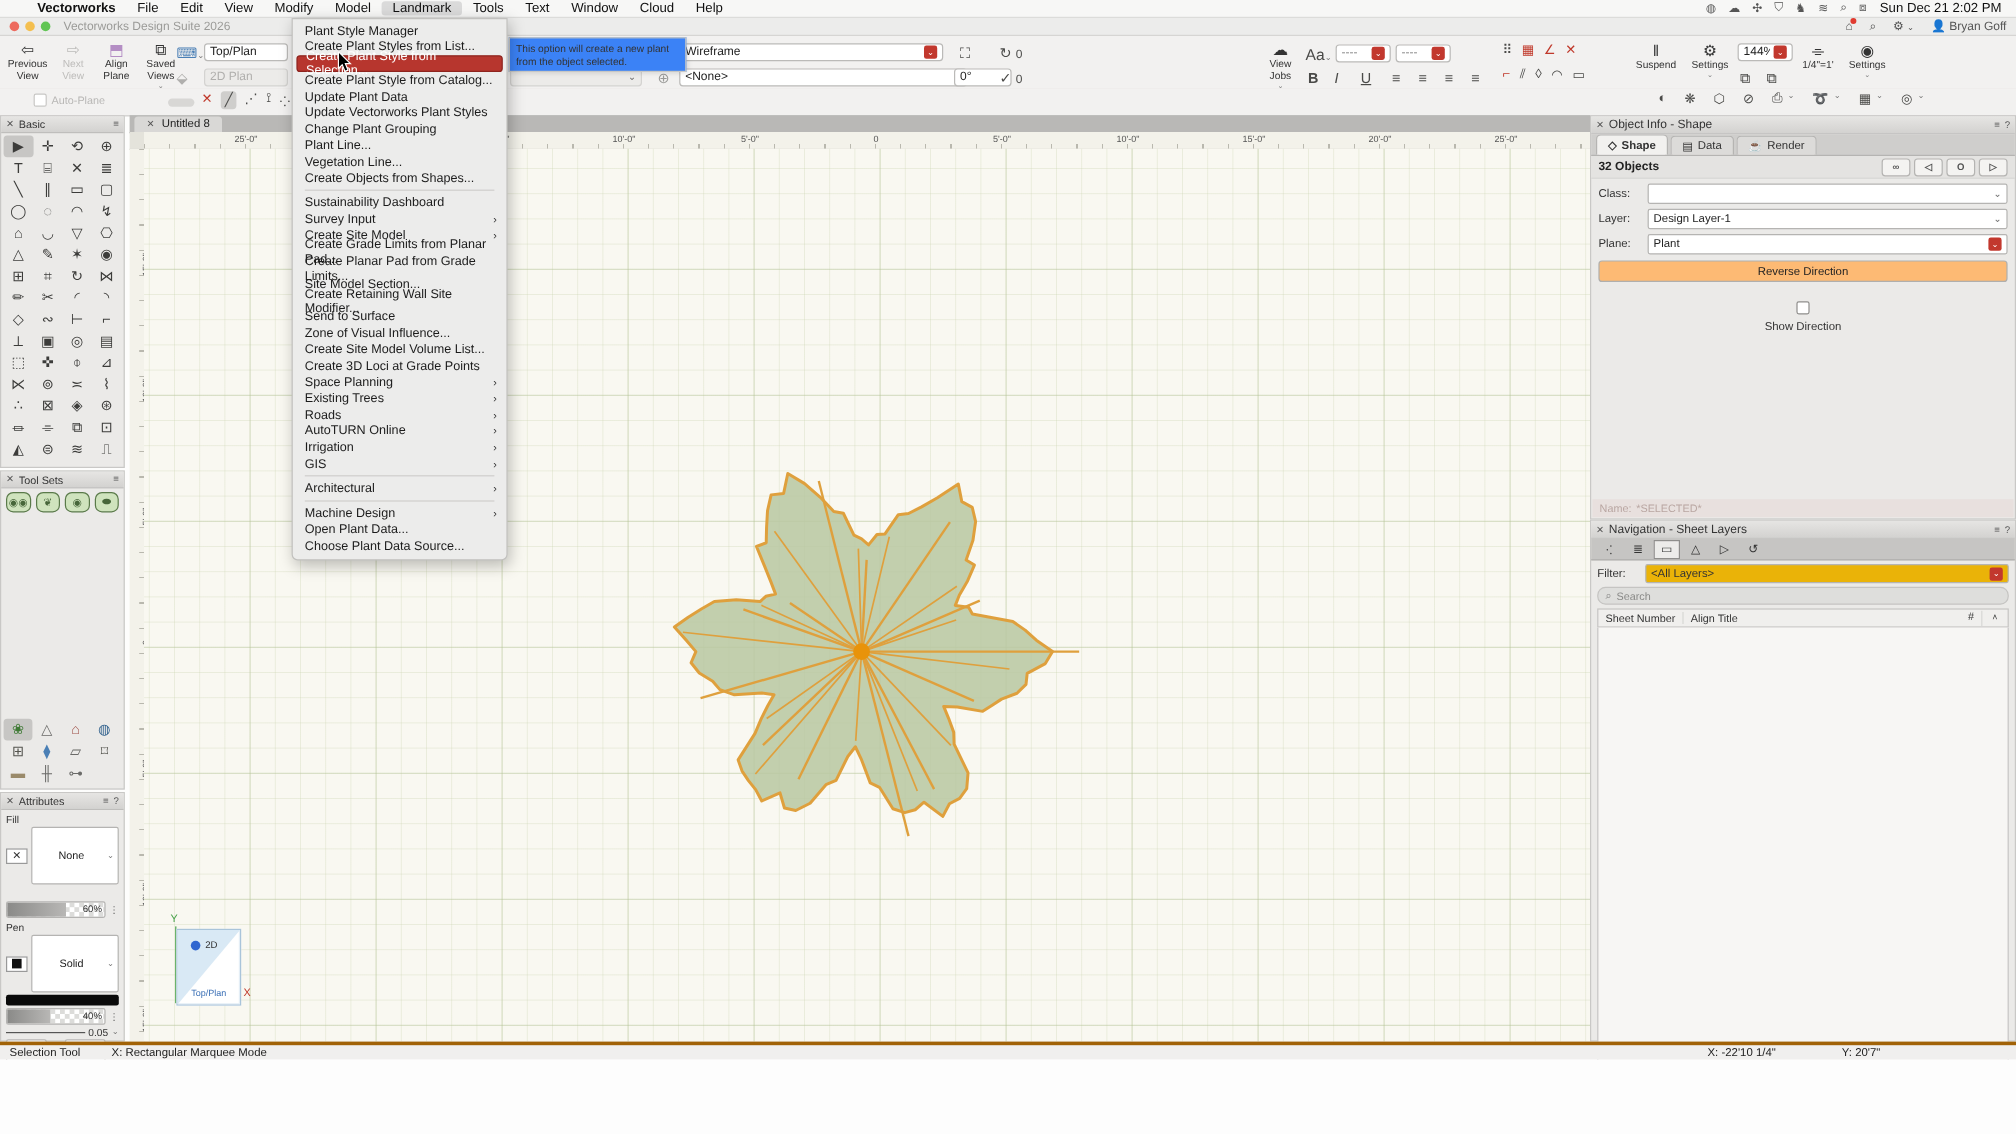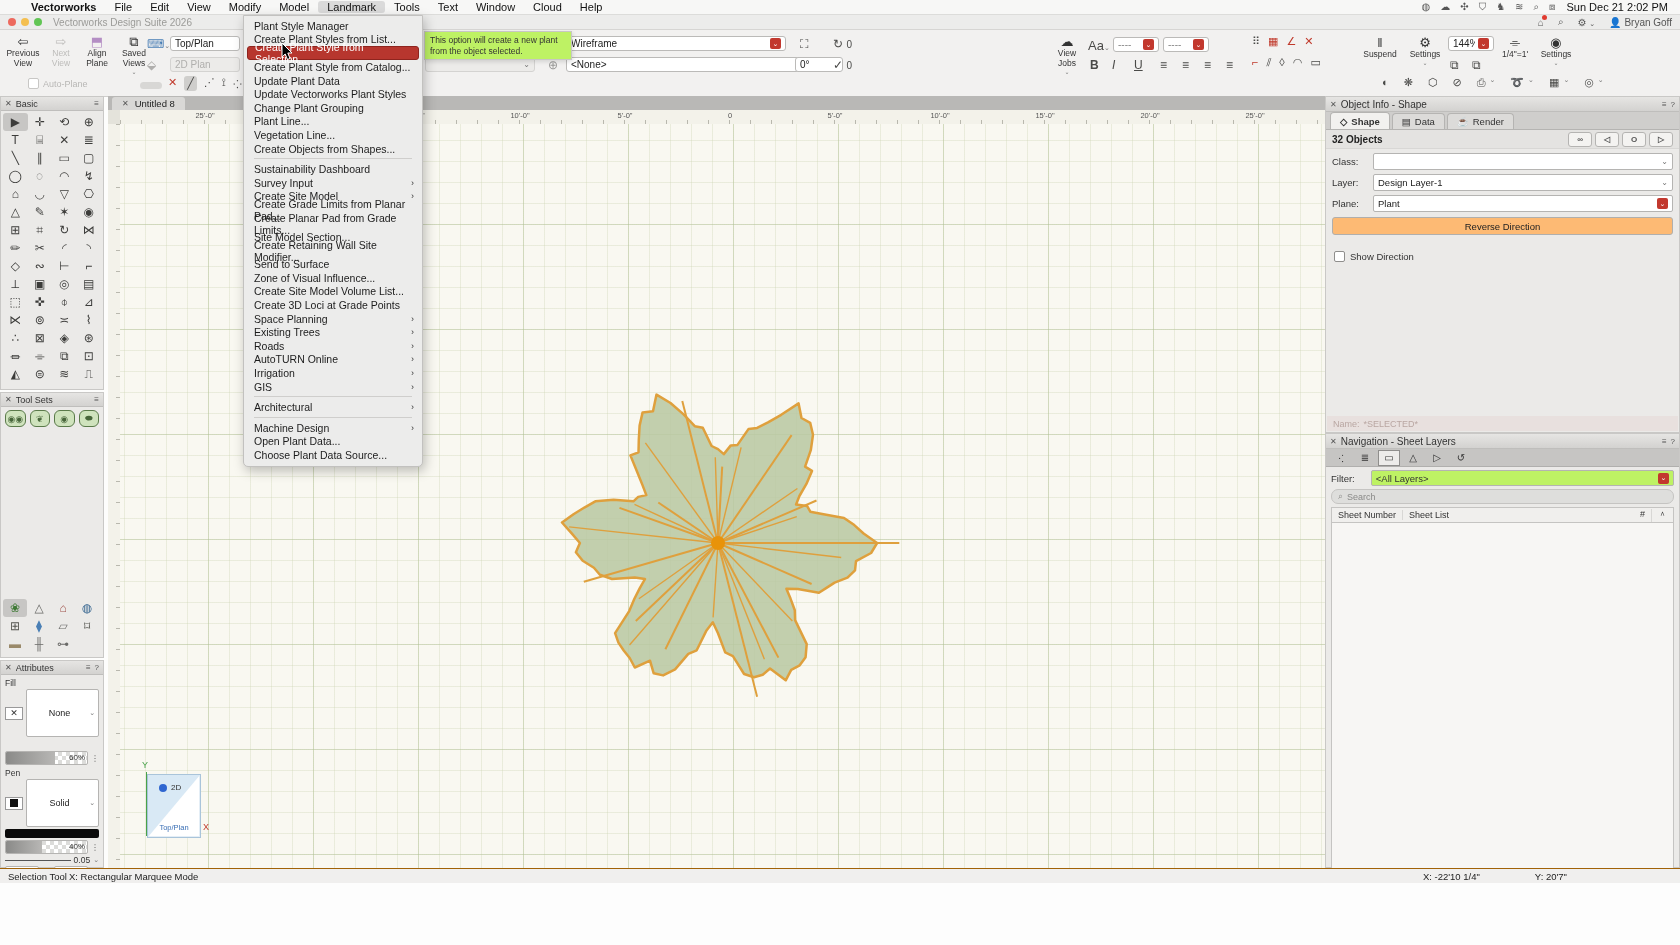--- a/index.html
+++ b/index.html
@@ -102,56 +102,56 @@
   .thinline{flex:1;height:1px;background:#555;}
   
   #landmark-menu{left:243px;top:15px;width:178px;background:#ececeb;border:1px solid #c2c1bf;border-radius:0 0 5px 5px;
                  box-shadow:2px 4px 12px rgba(0,0,0,.25);padding:3px 0 4px;z-index:60;}
   .menu-item{height:13.6px;display:flex;align-items:center;font-size:10.5px;color:#1c1c1c;padding:0 8px 0 10px;position:relative;}
   .menu-item .sub{margin-left:auto;font-size:9px;color:#333;}
   .menu-item.hl{background:#b7362e;border:1px solid #8e241e;border-radius:3px;margin:0 3px;color:#fff;height:12px;padding-left:7px;}
   .menu-sep{height:1px;background:#cfcecc;margin:3px 10px;}
   #menu-cursor{left:281px;top:43px;z-index:70;}
   
-  #tooltip{left:424px;top:31px;width:148px;background:#bef264;border:1px solid #c8c7c4;font-size:8.5px;color:#333;
+  #tooltip{left:424px;top:31px;width:148px;background:#3b82f6;border:1px solid #c8c7c4;font-size:8.5px;color:#333;
            padding:3px 5px;box-sizing:border-box;z-index:55;line-height:1.25;box-shadow:1px 2px 4px rgba(0,0,0,.12);}
   
   #oi-panel{left:1325px;top:96px;width:355px;height:337px;background:#ebeae8;border:1px solid #c9c8c6;box-sizing:border-box;}
   #oi-panel .ptitle,#nav-panel .ptitle{height:14px;font-size:10px;}
   #oi-tabs{display:flex;align-items:flex-end;height:17px;background:#cfcecc;padding-left:4px;gap:2px;border-bottom:1px solid #b5b4b2;}
   .oi-tab{display:flex;align-items:center;gap:4px;font-size:9.5px;color:#333;background:#dcdbd9;border:1px solid #b5b4b2;border-bottom:none;
           border-radius:4px 4px 0 0;height:15px;padding:0 9px;}
   .oi-tab.active{background:#f2f1ef;font-weight:bold;height:16px;}
   #oi-objrow{display:flex;align-items:center;height:18px;padding:0 6px;border-bottom:1px solid #d8d7d5;font-size:10px;font-weight:bold;color:#222;background:#e4e3e1;}
   #oi-objrow .tools{margin-left:auto;display:flex;gap:3px;}
   .mini-btn{width:22px;height:13px;border:1px solid #b5b4b2;border-radius:3px;background:#f4f3f1;display:flex;align-items:center;justify-content:center;font-size:8px;color:#555;}
   .oi-field{display:flex;align-items:center;margin:4px 6px;gap:5px;}
   .oi-field .fl{width:36px;text-align:left;font-size:9.5px;color:#333;}
   .oi-field .cbx{flex:1;height:15px;background:#fff;border:1px solid #b5b4b2;border-radius:2px;display:flex;align-items:center;font-size:9.5px;padding:0 4px;}
   .oi-field .cbx .lbl{flex:1;}
   .oi-field .cbx .chev{font-size:8px;color:#777;}
   #oi-reverse{margin:5px 6px;height:16px;border:1px solid #b0afad;border-radius:3px;background:#fdba74;display:flex;align-items:center;justify-content:center;font-size:9.5px;color:#222;}
-  #oi-showdir{display:flex;align-items:center;gap:5px;margin:16px 8px;font-size:9.5px;color:#333;}
+  #oi-showdir{display:flex;align-items:center;gap:5px;margin:16px 8px;font-size:9.5px;color:#333;flex-direction:column;}
   .checkbox{width:9px;height:9px;border:1px solid #8f8e8c;background:#fff;border-radius:2px;}
   #oi-name{position:absolute;left:1px;right:1px;bottom:1px;height:15px;background:#e8e0de;display:flex;align-items:center;font-size:9px;color:#b9a6a2;padding:0 6px;gap:4px;}
   #nav-panel{left:1325px;top:433px;width:355px;height:435px;background:#ebeae8;border:1px solid #c9c8c6;box-sizing:border-box;}
   #nav-icons{display:flex;align-items:center;height:17px;background:#c6c5c3;padding:0 4px;gap:2px;border-bottom:1px solid #b0afad;}
   .nav-ic{width:20px;height:14px;display:flex;align-items:center;justify-content:center;font-size:10px;color:#333;border:1px solid transparent;}
   .nav-ic.active{background:#edecea;border-color:#8f8e8c;}
   #nav-filter{display:flex;align-items:center;margin:3px 5px;gap:16px;font-size:9.5px;color:#333;}
-  #nav-filter .cbx{flex:1;height:14px;background:#bef264;border:1px solid #b5b4b2;border-radius:2px;display:flex;align-items:center;font-size:9.5px;padding:0 4px;}
+  #nav-filter .cbx{flex:1;height:14px;background:#eab308;border:1px solid #b5b4b2;border-radius:2px;display:flex;align-items:center;font-size:9.5px;padding:0 4px;}
   #nav-filter .cbx .lbl{flex:1;}
   #nav-search{margin:2px 5px;height:13px;background:#dededc;border:1px solid #c5c4c2;border-radius:7px;display:flex;align-items:center;font-size:9px;color:#8a8a88;padding:0 6px;gap:4px;}
   #nav-headers{display:flex;align-items:center;height:14px;margin:3px 5px 0;border:1px solid #c5c4c2;background:#f0efed;font-size:9px;color:#333;}
   #nav-headers .col{padding:0 6px;border-right:1px solid #d8d7d5;}
   #nav-headers .right{margin-left:auto;display:flex;}
   #nav-list{margin:0 5px;height:370px;background:#f7f6f4;border:1px solid #c5c4c2;border-top:none;}
   
-  #statusbar{left:0;top:868px;width:1680px;height:15px;background:#f0efee;border-top:1px solid #a16207;
-             display:flex;align-items:center;font-size:9.5px;color:#222;padding:0 8px;box-sizing:border-box;gap:2px;}
+  #statusbar{left:0;top:868px;width:1680px;height:15px;background:#f0efee;border-top:3px solid #a16207;
+             display:flex;align-items:center;font-size:9.5px;color:#222;padding:0 8px;box-sizing:border-box;gap:26px;}
   #statusbar .coords{margin-left:auto;display:flex;gap:55px;padding-right:105px;color:#222;}
   #below{left:0;top:883px;width:1680px;height:62px;background:#fdfdfd;}
 </style>
 </head>
 <body>
 
 <div id="app">
 
   <div id="macbar" class="abs">
     <span class="mitem apple"></span>
@@ -767,21 +767,21 @@
         <span class="lbl">&lt;All Layers&gt;</span>
         <span class="rbadge">⌄</span>
         </span>
     </div>
     <div id="nav-search">
       <span>⌕</span>
       <span>Search</span>
     </div>
     <div id="nav-headers">
       <span class="col">Sheet Number</span>
-      <span class="col" style="border-right:none;">Sheet List</span>
+      <span class="col" style="border-right:none;">Align Title</span>
       <span class="right">
         <span class="col">#</span>
         <span class="col" style="border-right:none;">＾</span>
       </span>
     </div>
     <div id="nav-list"></div>
   </div>
 
   <div id="statusbar" class="abs">
     <span>Selection Tool</span>

